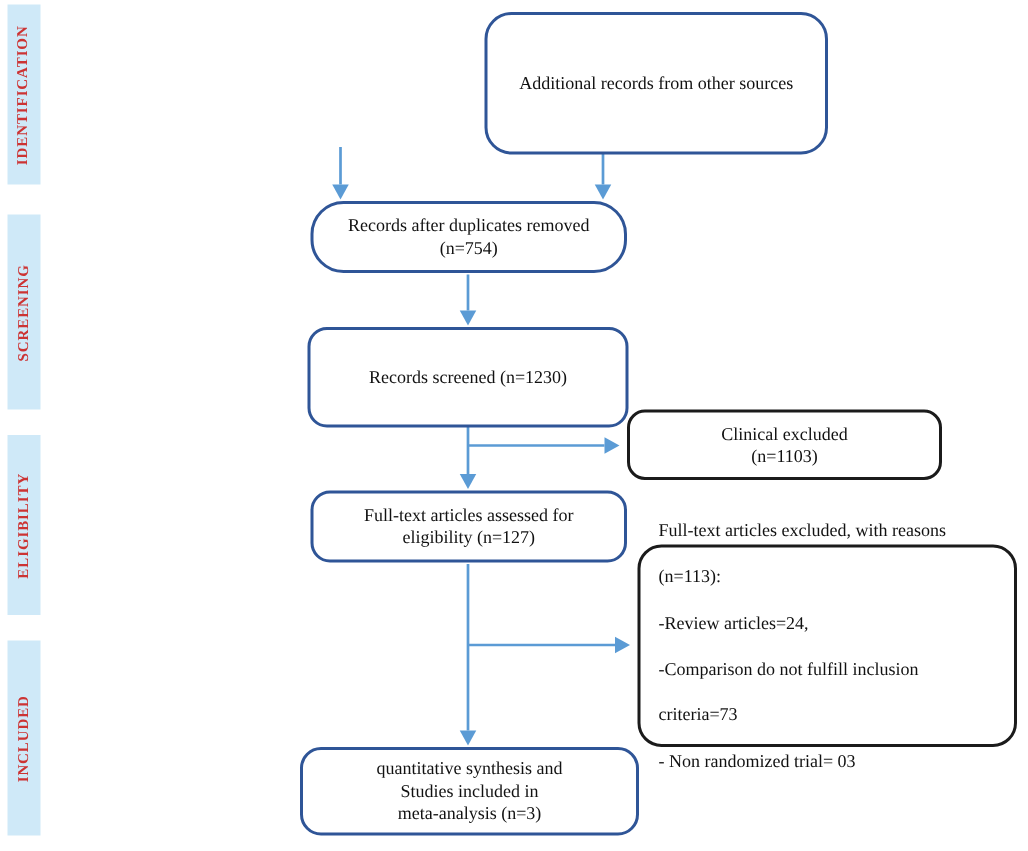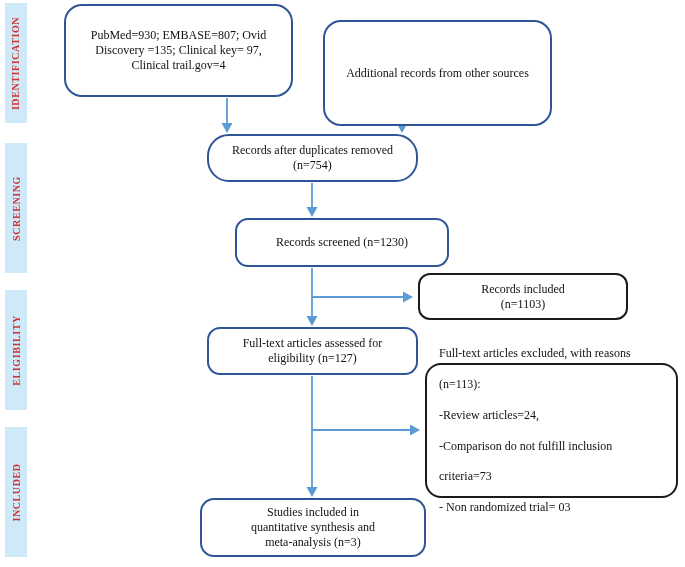--- a/index.html
+++ b/index.html
@@ -79,57 +79,52 @@
     <g>
       <line class="arrow-line" x1="312" y1="376" x2="312" y2="487"></line>
       <polygon class="arrow-head" points="306.5,487 317.5,487 312,497"></polygon>
     </g>
     <g>
       <line class="arrow-line" x1="312" y1="430" x2="410" y2="430"></line>
       <polygon class="arrow-head" points="410,424.5 410,435.5 420,430"></polygon>
     </g>
   </svg>
 
-  <div class="bx blue" style="left:64px;top:4px;width:229px;height:93px;border-radius:18px;">
-    <div>PubMed=930; EMBASE=807; Ovid</div>
-    <div>Discovery =135; Clinical key= 97,</div>
-    <div>Clinical trail.gov=4</div>
-  </div>
 
-  <div class="bx blue" style="left:323px;top:20px;width:229px;height:106px;border-radius:18px;">
+  <div class="bx blue" style="left:323px;top:8px;width:229px;height:95px;border-radius:18px;">
     <div>Additional records from other sources</div>
   </div>
 
   <div class="bx blue" style="left:207px;top:134px;width:211px;height:48px;border-radius:22px;">
     <div>Records after duplicates removed</div>
     <div>(n=754)</div>
   </div>
 
-  <div class="bx blue" style="left:205px;top:218px;width:214px;height:49px;border-radius:13px;margin-left:30px;">
+  <div class="bx blue" style="left:205px;top:218px;width:214px;height:67px;border-radius:13px;">
     <div>Records screened (n=1230)</div>
   </div>
 
   <div class="bx black" style="left:418px;top:273px;width:210px;height:47px;border-radius:12px;">
-    <div>Records included</div>
+    <div>Clinical excluded</div>
     <div>(n=1103)</div>
   </div>
 
   <div class="bx blue" style="left:207px;top:327px;width:211px;height:48px;border-radius:13px;">
     <div>Full-text articles assessed for</div>
     <div>eligibility (n=127)</div>
   </div>
 
   <div class="bx black left" style="left:425px;top:363px;width:253px;height:135px;border-radius:16px;gap:16px;">
     <div>Full-text articles excluded, with reasons</div>
     <div>(n=113):</div>
     <div>-Review articles=24,</div>
     <div>-Comparison do not fulfill inclusion</div>
     <div>criteria=73</div>
     <div>- Non randomized trial= 03</div>
   </div>
 
   <div class="bx blue" style="left:200px;top:498px;width:226px;height:59px;border-radius:14px;">
+    <div>quantitative synthesis and</div>
     <div>Studies included in</div>
-    <div>quantitative synthesis and</div>
     <div>meta-analysis (n=3)</div>
   </div>
 
 </div>
 
 </body></html>

